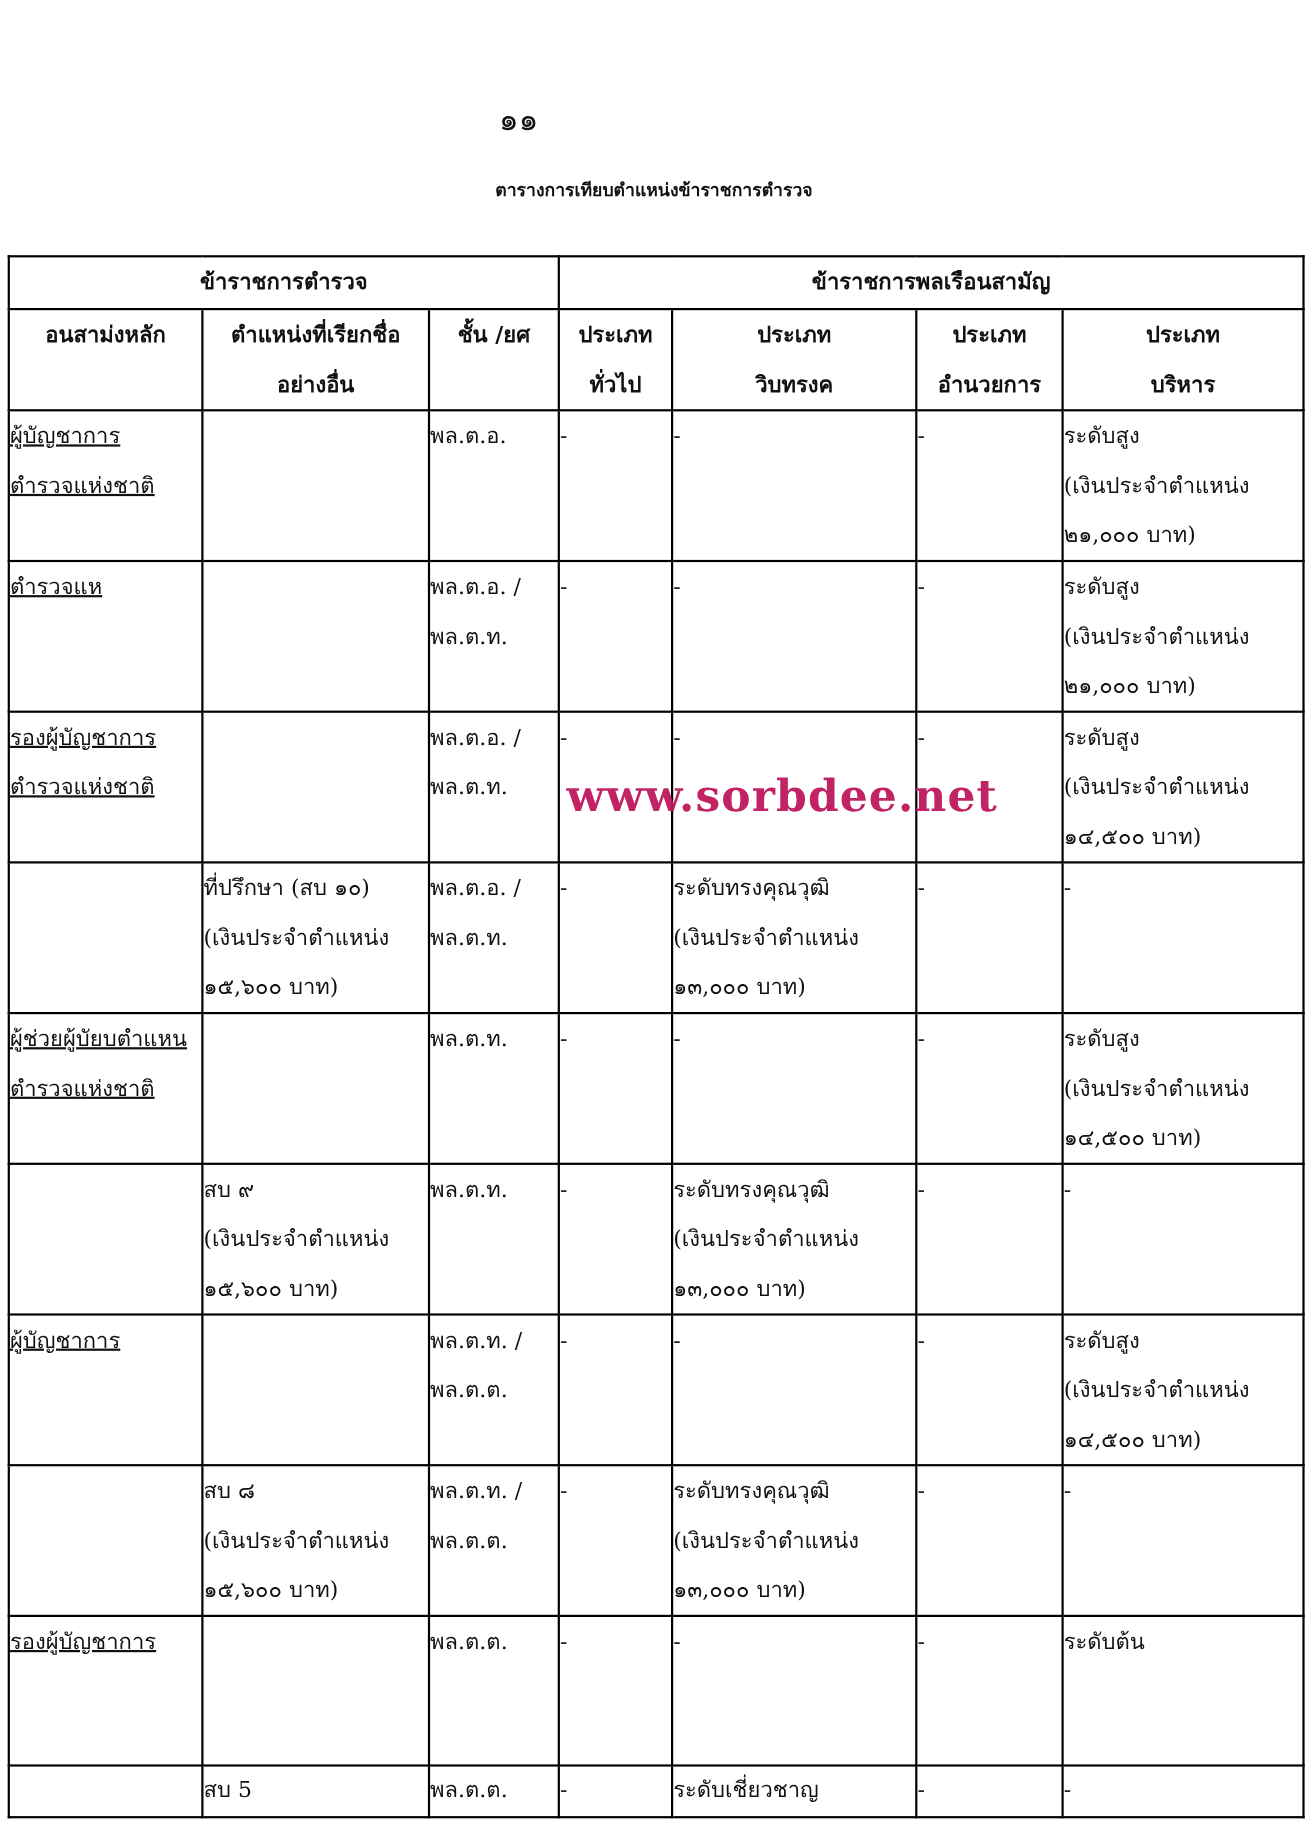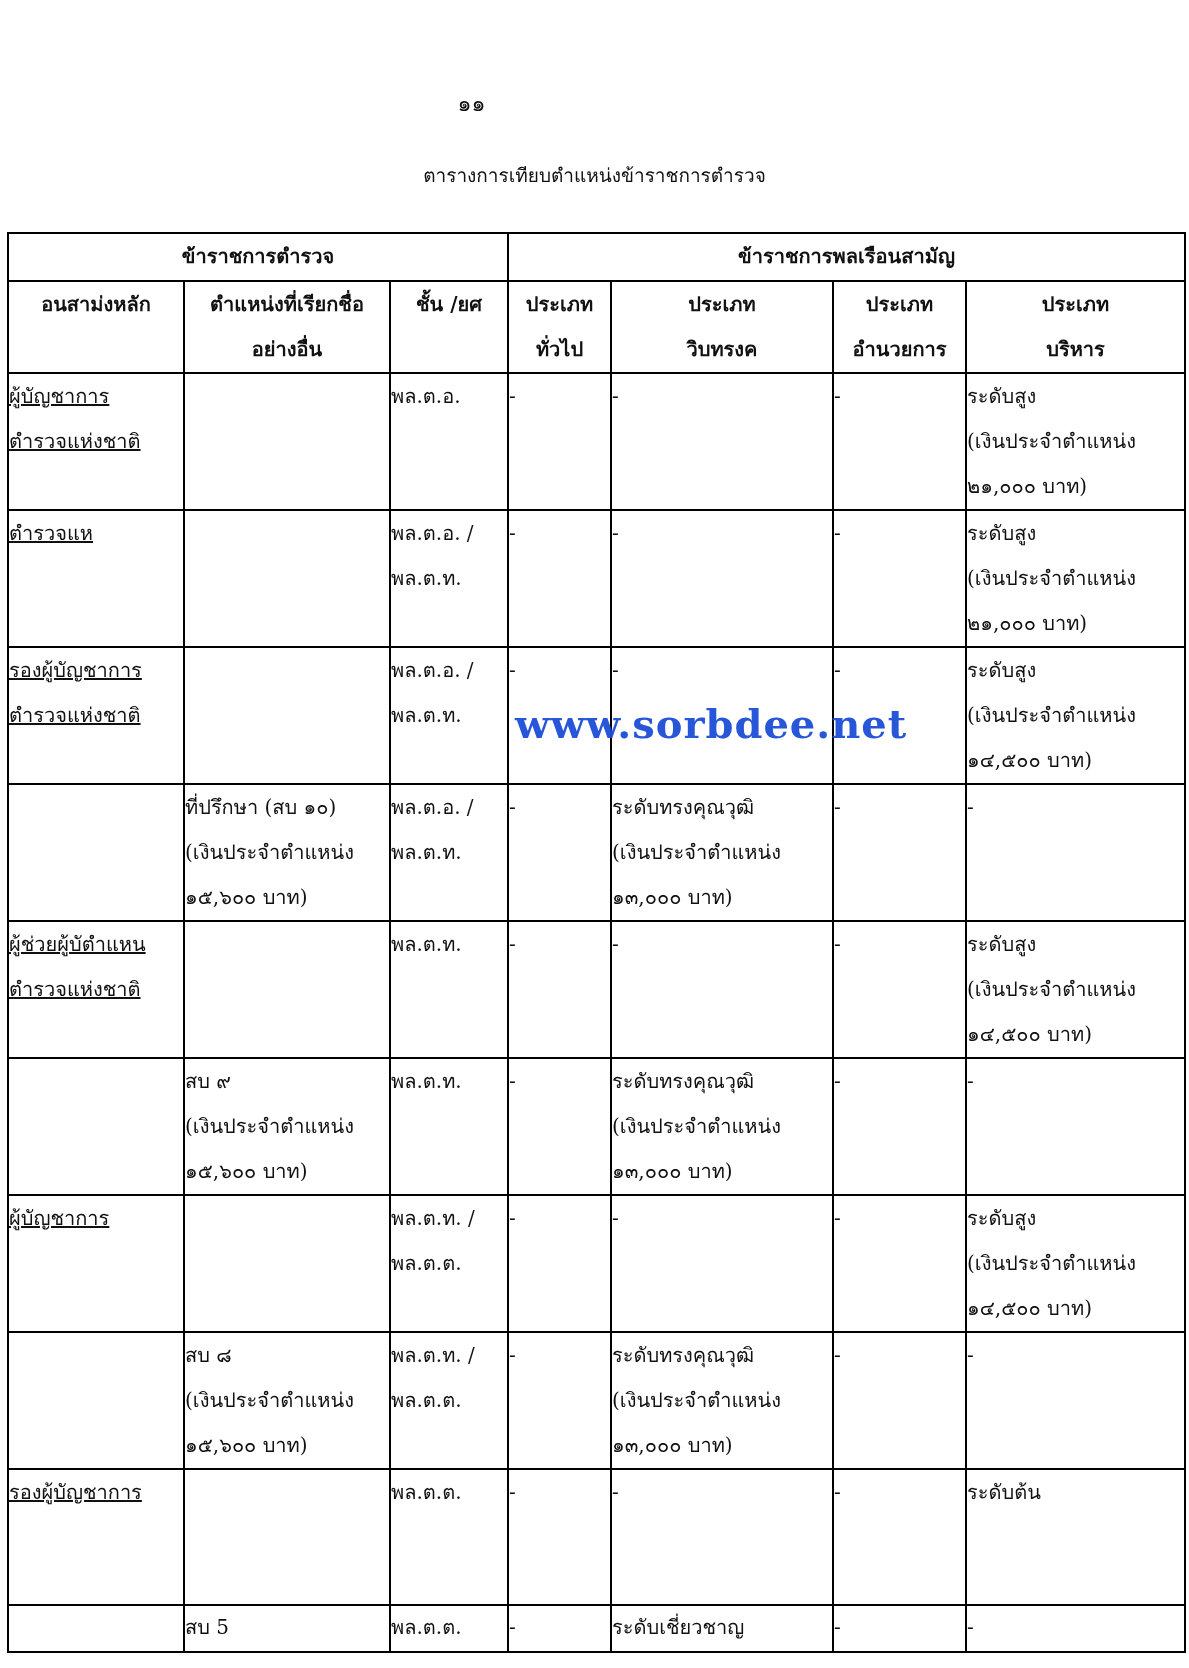--- a/index.html
+++ b/index.html
@@ -1,29 +1,29 @@
 <!DOCTYPE html>
 <html><head>
 <meta charset="utf-8">
 <style>
   html, body { margin:0; padding:0; background:#ffffff; }
   body { width:1189px; height:1668px; position:relative; font-family:"DejaVu Serif","Liberation Serif",serif; color:#111; overflow:hidden; }
-  .page-number { position:absolute; top:86px; left:0; width:943px; text-align:center; font-size:22px; }
-  .doc-title { position:absolute; top:160px; left:0; width:1189px; text-align:center; font-size:19px; font-weight:normal; }
+  .page-number { position:absolute; top:86px; left:0; width:943px; text-align:center; font-size:28px; }
+  .doc-title { position:absolute; top:160px; left:0; width:1189px; text-align:center; font-size:16px; font-weight:bold; }
   table.cmp { position:absolute; top:232px; left:7px; width:1177px; border-collapse:collapse; table-layout:fixed; }
   table.cmp td, table.cmp th { border:2.5px solid #000; vertical-align:top; padding:0; font-size:20px; line-height:45px; }
   table.cmp th { font-weight:bold; text-align:center;margin-top:10px; }
   .grp th { height:46px; line-height:44px; }
   .sub th { height:90px; line-height:45px; padding-top:2px; }
   tr.body-row td { height:134px; }
   tr.body-row.short td { height:45px; line-height:42px; }
   td.left { text-align:left; padding-left:10px;text-decoration:underline; }
   td.center { }
   .line { display:block; white-space:nowrap; }
-  .watermark { position:absolute; top:700px; left:515px; font-family:"DejaVu Serif","Liberation Serif",serif; font-size:40px; font-weight:bold; color:#1d4ed8; letter-spacing:1px; opacity:0.95; pointer-events:none; }
+  .watermark { position:absolute; top:700px; left:515px; font-family:"DejaVu Serif","Liberation Serif",serif; font-size:40px; font-weight:bold; color:#be185d; letter-spacing:1px; opacity:0.95; pointer-events:none; }
 </style>
 </head>
 <body>
 
 <div class="page-number">๑๑</div>
 <div class="doc-title">ตารางการเทียบตำแหน่งข้าราชการตำรวจ</div>
 
 <table class="cmp">
   <colgroup>
     <col style="width:176px">
@@ -165,21 +165,21 @@
         </td>
         <td class="center">
           <span class="line">-</span>
         </td>
         <td class="center">
           <span class="line">-</span>
         </td>
       </tr>
       <tr class="body-row">
         <td class="left">
-          <span class="line">ผู้ช่วยผู้บัตำแหน</span>
+          <span class="line">ผู้ช่วยผู้บัยบตำแหน</span>
           <span class="line">ตำรวจแห่งชาติ</span>
         </td>
         <td class="center"></td>
         <td class="center">
           <span class="line">พล.ต.ท.</span>
         </td>
         <td class="center">
           <span class="line">-</span>
         </td>
         <td class="center">

